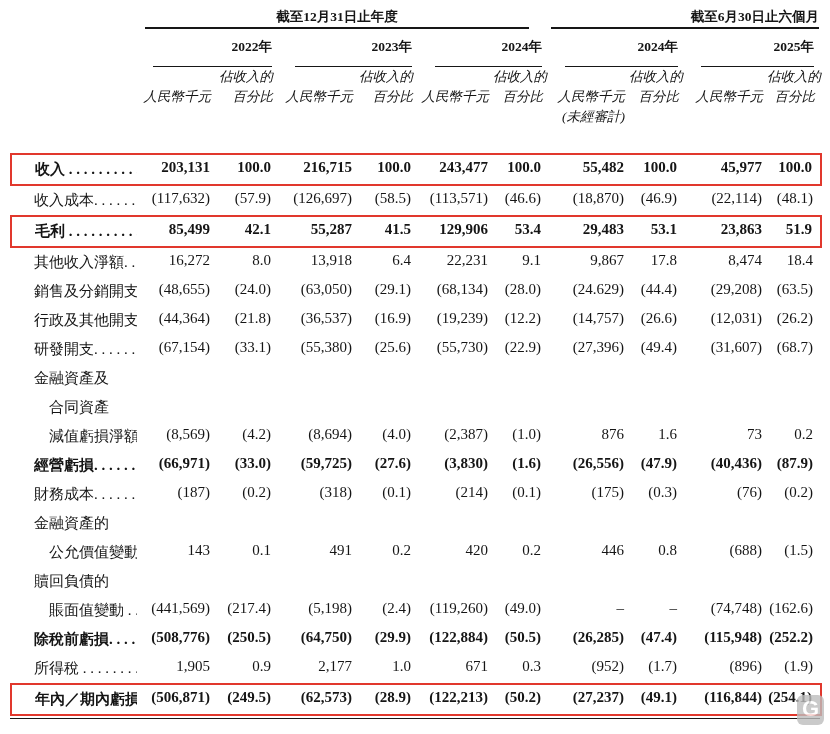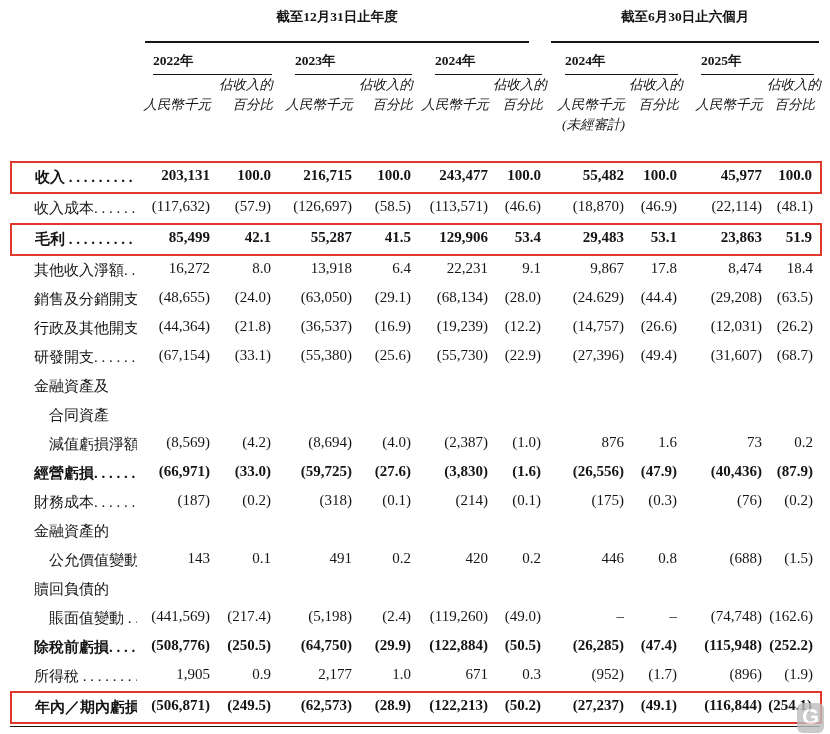--- a/index.html
+++ b/index.html
@@ -11,28 +11,28 @@
   }
   .table-wrap{position:relative;margin:4px 10px 0 10px;width:810px;}
   table{
     border-collapse:collapse;table-layout:fixed;width:810px;
     font-size:15px;color:#151515;
   }
   td,th{padding:0;vertical-align:bottom;}
   
   .grp-cell .grp-line{
     text-align:center;font-weight:bold;font-size:13.5px;
-    border-bottom:2px solid #161616;padding-bottom:15px;padding-top:4px;
+    border-bottom:2px solid #161616;padding-bottom:1px;padding-top:4px;
   }
   .grp-cell.g0 .grp-line{margin:0 20px 0 8px;}
-  .grp-cell.g1 .grp-line{margin:0 2px 0 2px;}
+  .grp-cell.g1 .grp-line{margin:0 2px 0 2px;text-align:right;}
   .yr-cell .yr-line{
-    text-align:left;font-weight:bold;font-size:13.5px;
+    text-align:right;font-weight:bold;font-size:13.5px;
     border-bottom:1.5px solid #161616;
-    padding:9px 0 4px 0;margin:0 7px 0 16px;
+    padding:9px 0 10px 0;margin:0 7px 0 16px;
   }
   .sub-cell{text-align:right;font-style:italic;font-size:13.5px;}
   .sub-cell .sline{line-height:20px;height:20px;white-space:nowrap;}
   .sub-cell.amount{padding-right:4px;font-style:italic;}
   .sub-cell.pct{padding-right:6px;text-align:right;}
   .sub-cell .pad-bottom{height:26px;}
   
   tbody td{vertical-align:bottom;}
   td.lbl{padding-left:23px;text-align:left;}
   td.lbl .lbl-line{line-height:29px;height:29px;white-space:nowrap;overflow:hidden;}

